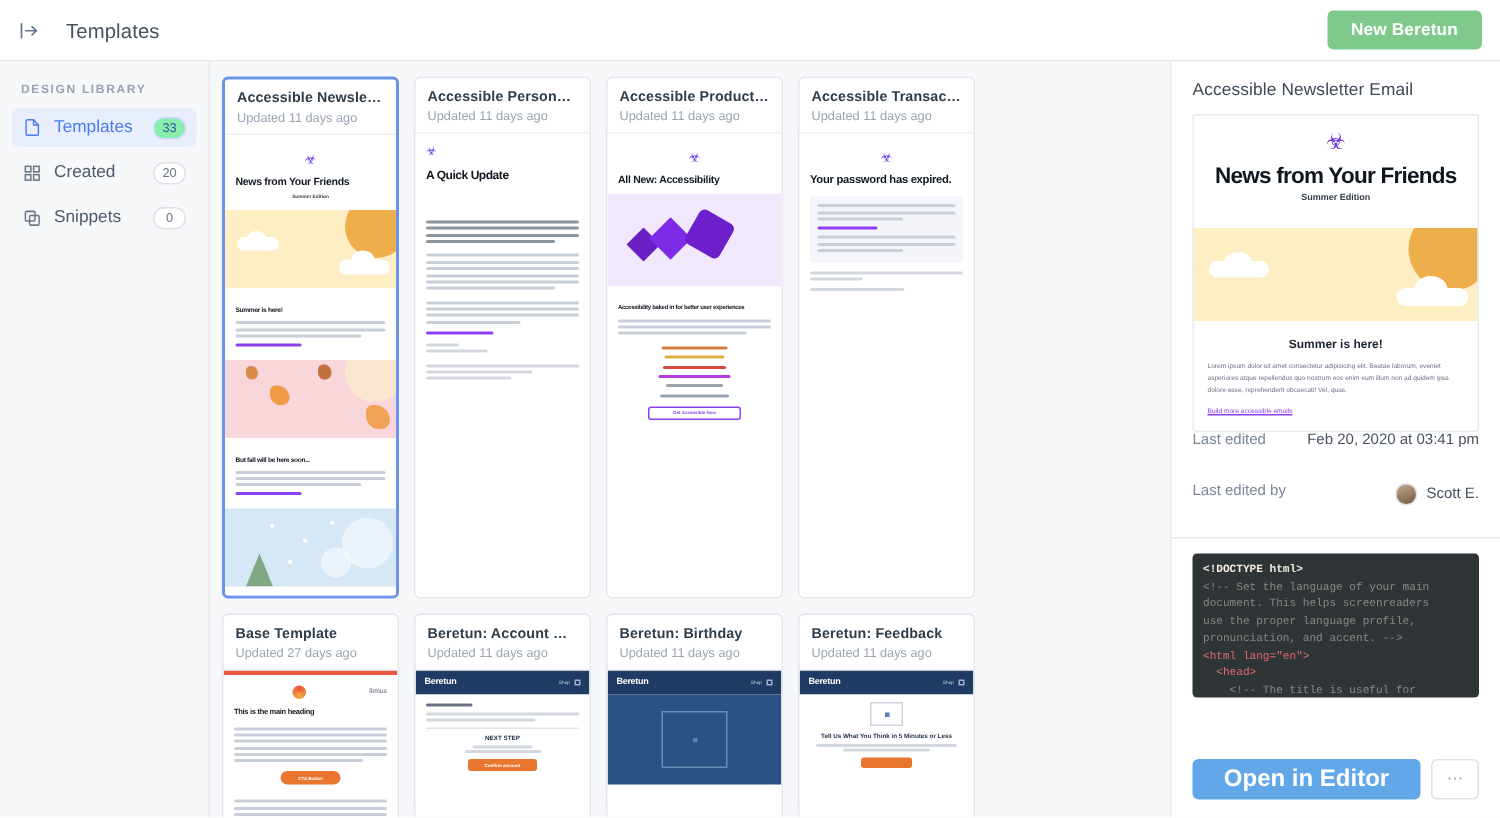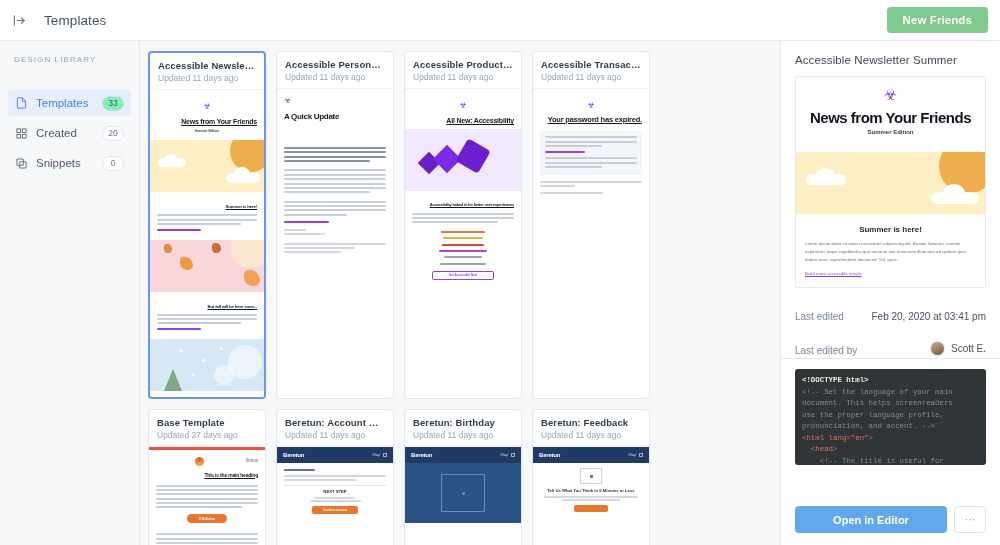--- a/index.html
+++ b/index.html
@@ -39,21 +39,21 @@
 
   
   .sidebar {
     width: 140px; min-width: 140px;
     background: #f7f8fa;
     border-right: 1px solid #e6eaee;
     padding: 14px 8px 0 8px;
   }
   .side-head {
     font-size: 8px; letter-spacing: 1.1px; color: #98a2b3;
-    text-transform: uppercase; padding: 0 6px 26px 6px; font-weight: normal;
+    text-transform: uppercase; padding: 0 6px 8px 6px; font-weight: bold;
   }
   .side-item {
     display: flex; align-items: center; gap: 8px;
     height: 26px; padding: 0 7px; border-radius: 4px;
     cursor: pointer; margin-bottom: 4px;
     color: #4d5a6b; font-size: 11.5px;
   }
   .side-item.active { background: #e8eefc; color: #4a7bef; }
   .side-ico { width: 13px; height: 13px; display: flex; align-items: center; justify-content: center; flex: 0 0 13px; }
   .side-label { flex: 1; }
@@ -82,21 +82,21 @@
     white-space: nowrap; overflow: hidden; text-overflow: ellipsis;
     letter-spacing: .1px;
   }
   .card-sub { font-size: 8.5px; color: #9aa4b1; margin-top: 2px; }
   .card-thumb { height: 308px; border-top: 1px solid #eef1f4; background: #fff; overflow: hidden; position: relative; }
   .card.row2 .card-thumb { height: 90px; }
 
   
   .mini { font-size: 3px; line-height: 1.6; color: #5b6472; padding: 6px 7px; }
   .mini-logo { text-align: center; font-size: 9px; color: #6b35e8; line-height: 1; margin: 6px 0 5px; }
-  .mini-h1 { text-align: right; font-weight: bold; color: #111820; letter-spacing: -.2px; text-decoration: underline; }
+  .mini-h1 { text-align: left; font-weight: bold; color: #111820; letter-spacing: -.2px; }
   .mini-sub { text-align: center; font-size: 3.2px; color: #333b46; font-weight: bold; margin-top: 2px; }
   .ln { height: 2px; background: #c9cfd8; border-radius: 1px; margin-bottom: 2.4px; }
   .ln.s { width: 62%; } .ln.m { width: 84%; } .ln.l { width: 100%; }
   .ln.dark { background: #8b93a0; }
   .ln.pur { background: #8b3ff0; width: 44%; }
   .ln.tiny { height: 1.6px; background: #d3d8df; }
 
   
   .hero { position: relative; overflow: hidden; }
   .hero.summer { background: #fdeec4; height: 52px; }
@@ -146,41 +146,41 @@
   .pv-frame { margin: 0 14px; border: 1px solid #e6eaee; border-radius: 2px; overflow: hidden; }
   .pv-body { padding: 10px 9px 9px; }
   .pv-logo { text-align: center; font-size: 15px; color: #6b35e8; line-height: 1; margin-bottom: 7px; }
   .pv-h1 { text-align: center; font-size: 15px; font-weight: bold; color: #0f151c; letter-spacing: -.5px; }
   .pv-sub { text-align: center; font-size: 6px; font-weight: bold; color: #333b46; margin-top: 3px; margin-bottom: 8px; }
   .pv-hero { height: 62px; background: #fdeec4; position: relative; overflow: hidden; }
   .pv-h2 { text-align: center; font-size: 8px; font-weight: bold; color: #1b2430; margin: 9px 0 6px; }
   .pv-p { font-size: 4.4px; line-height: 1.85; color: #6a7383; text-align: left; }
   .pv-link { font-size: 4.4px; color: #8b3ff0; text-decoration: underline; margin-top: 6px; display: inline-block; }
 
-  .meta-row { display: flex; align-items: flex-end; justify-content: space-between; padding: 0 14px; height: 34px; }
+  .meta-row { display: flex; align-items: flex-start; justify-content: space-between; padding: 0 14px; height: 34px; }
   .meta-k { font-size: 10px; color: #7a8696; }
   .meta-v { font-size: 10px; color: #46525f; display: flex; align-items: center; gap: 6px; }
   .avatar { width: 15px; height: 15px; border-radius: 50%; background: linear-gradient(160deg,#c7a989,#6f5a45); border: 1px solid #dfe3e9; flex: 0 0 15px; }
 
   .pv-divider { height: 1px; background: #e6eaee; margin: 2px 0 0; }
 
   .code {
     margin: 10px 14px 0; background: #2f3437; border-radius: 3px;
     font-family: "Liberation Mono", monospace; font-size: 7.4px; line-height: 1.55;
     padding: 6px 7px; overflow: hidden; height: 96px; color: #b9b3a8;
     white-space: pre;
   }
   .c-tag { color: #e06c6c; }
   .c-com { color: #8a8a84; }
   .c-doc { color: #f2ece1; font-weight: bold; }
 
   .pv-actions { margin-top: auto; padding: 9px 14px 12px; display: flex; gap: 7px; }
   .btn-open {
     flex: 1; background: #62a8e8; color: #fff; border: none; border-radius: 4px;
-    height: 27px; font-size: 11px; font-weight: bold; cursor: pointer; font-family: inherit;
+    height: 27px; font-size: 16px; font-weight: bold; cursor: pointer; font-family: inherit;
   }
   .btn-dots {
     width: 32px; height: 27px; background: #fff; border: 1px solid #dde2e9;
     border-radius: 4px; color: #8d97a5; cursor: pointer; font-size: 11px;
     display: flex; align-items: center; justify-content: center; line-height: 1;
   }
 </style>
 </head>
 <body>
 
@@ -189,21 +189,21 @@
   <div class="topbar">
     <div class="toggle-icon">
       <svg width="15" height="15" viewBox="0 0 16 16" fill="none" stroke="#67758d" stroke-width="1.2" stroke-linecap="round" stroke-linejoin="round">
         <line x1="2.5" y1="3" x2="2.5" y2="13"></line>
         <line x1="5.5" y1="8" x2="13" y2="8"></line>
         <polyline points="10,5 13,8 10,11"></polyline>
       </svg>
     </div>
     <div class="topbar-title">Templates</div>
     <div class="topbar-spacer"></div>
-    <button class="btn-new">New Friends</button>
+    <button class="btn-new">New Beretun</button>
   </div>
 
   <div class="body">
 
     <div class="sidebar">
       <div class="side-head">DESIGN LIBRARY</div>
 
       <div class="side-item active">
         <span class="side-ico">
           <svg width="11" height="12" viewBox="0 0 12 14" fill="none" stroke="#4a7bef" stroke-width="1.1" stroke-linejoin="round">
@@ -494,21 +494,21 @@
               <div class="ln tiny" style="width:56%;margin:0 auto 3px"></div>
               <div class="mini-btn orange" style="width:34px;height:7px"></div>
             </div>
           </div>
         </div>
 
       </div>
     </div>
 
     <div class="preview">
-      <div class="pv-title">Accessible Newsletter Summer</div>
+      <div class="pv-title">Accessible Newsletter Email</div>
 
       <div class="pv-frame">
         <div class="pv-body">
           <div class="pv-logo">☣</div>
           <div class="pv-h1">News from Your Friends</div>
           <div class="pv-sub">Summer Edition</div>
         </div>
         <div class="pv-hero">
           <div class="sun" style="width:56px;height:56px;right:-10px;top:-14px;"></div>
           <div class="cloud" style="width:40px;height:11px;left:10px;top:22px;"></div>

